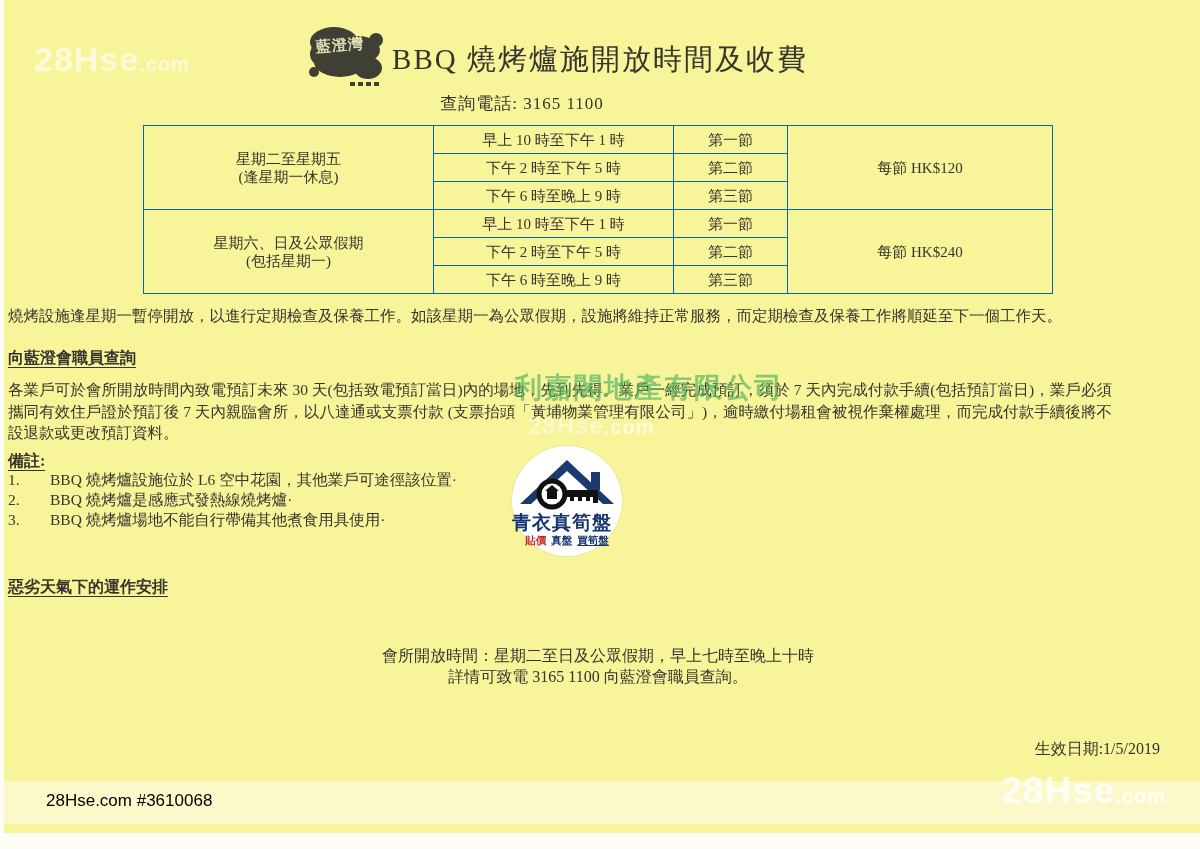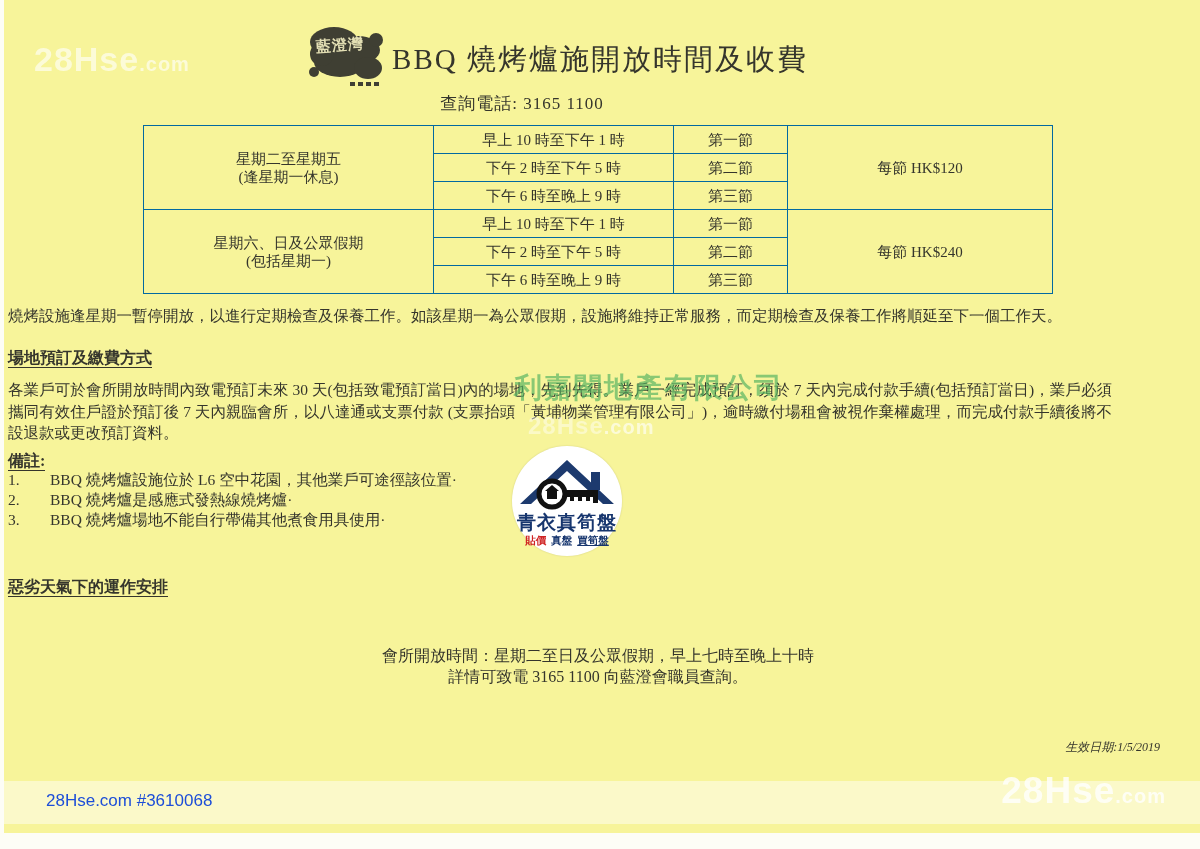--- a/index.html
+++ b/index.html
@@ -48,32 +48,32 @@
   #p-maintenance{top:305px;}
   #h-booking{top:348px;}
   #p-booking{top:379px;}
   #h-notes{top:451px;}
   #notes-list{left:8px;top:470px;width:560px;margin:0;padding:0;list-style:none;}
   #notes-list li{position:relative;padding-left:42px;font-size:15.5px;line-height:20px;counter-increment:note;}
   #notes-list li::before{content:counter(note) ".";position:absolute;left:0;}
   #h-weather{top:577px;}
   #p-weather{top:601px;}
   #club-hours{left:0;top:645px;width:1196px;font-size:16px;line-height:21px;}
-  #effective-date{right:40px;top:739px;font-size:12px;font-style:italic;}
+  #effective-date{right:40px;top:739px;font-size:16px;}
 
   
   #footer-strip{left:4px;top:781px;width:1196px;height:43px;background:rgba(255,255,255,0.47);z-index:5;}
   #footer-ref{position:absolute;left:42px;top:10px;font-family:"Liberation Sans","DejaVu Sans",sans-serif;
-              font-size:17px;color:#1d4ed8;}
+              font-size:17px;color:#000000;}
 
   
   #badge{left:512px;top:446px;width:110px;height:110px;z-index:4;}
   #badge .disc{position:absolute;left:0;top:0;width:110px;height:110px;border-radius:50%;
                background:#ffffff;box-shadow:0 0 2px rgba(0,0,0,0.15);}
-  #badge-title{position:absolute;left:0;top:64px;width:110px;text-align:center;
+  #badge-title{position:absolute;left:0;top:64px;width:110px;text-align:left;
                font-family:"Liberation Sans","DejaVu Sans",sans-serif;font-weight:bold;
                font-size:19px;color:#16356e;letter-spacing:1px;}
   #badge-subs{position:absolute;left:0;top:88px;width:110px;text-align:center;
               font-family:"Liberation Sans","DejaVu Sans",sans-serif;font-weight:bold;font-size:10.5px;}
   #badge-subs .sub-red{color:#cf2222;margin-right:5px;}
   #badge-subs .sub-blue{color:#16356e;margin-right:5px;margin-top:42px;}
   #badge-subs .sub-blue:last-child{margin-right:0;text-decoration:underline;}
 </style>
 </head>
 <body>
@@ -150,21 +150,21 @@
       <tr>
         <td>下午 6 時至晚上 9 時</td>
         <td>第三節</td>
       </tr>
     </tbody>
   </table>
 
   <div id="p-maintenance" class="abs para">燒烤設施逢星期一暫停開放，以進行定期檢查及保養工作。如該星期一為公眾假期，設施將維持正常服務，而定期檢查及保養工作將順延至下一個工作天。</div>
 
   <div id="h-booking" class="abs heading">
-    <span>場地預訂及繳費方式</span>
+    <span>向藍澄會職員查詢</span>
   </div>
   <div id="p-booking" class="abs para">各業戶可於會所開放時間內致電預訂未來 30 天(包括致電預訂當日)內的場地，先到先得。業戶一經完成預訂，須於 7 天內完成付款手續(包括預訂當日)，業戶必須攜同有效住戶證於預訂後 7 天內親臨會所，以八達通或支票付款 (支票抬頭「黃埔物業管理有限公司」)，逾時繳付場租會被視作棄權處理，而完成付款手續後將不設退款或更改預訂資料。</div>
 
   <div id="h-notes" class="abs heading">
     <span>備註:</span>
   </div>
   <ol id="notes-list" class="abs">
     <li>BBQ 燒烤爐設施位於 L6 空中花園，其他業戶可途徑該位置·</li>
     <li>BBQ 燒烤爐是感應式發熱線燒烤爐·</li>
     <li>BBQ 燒烤爐場地不能自行帶備其他煮食用具使用·</li>

